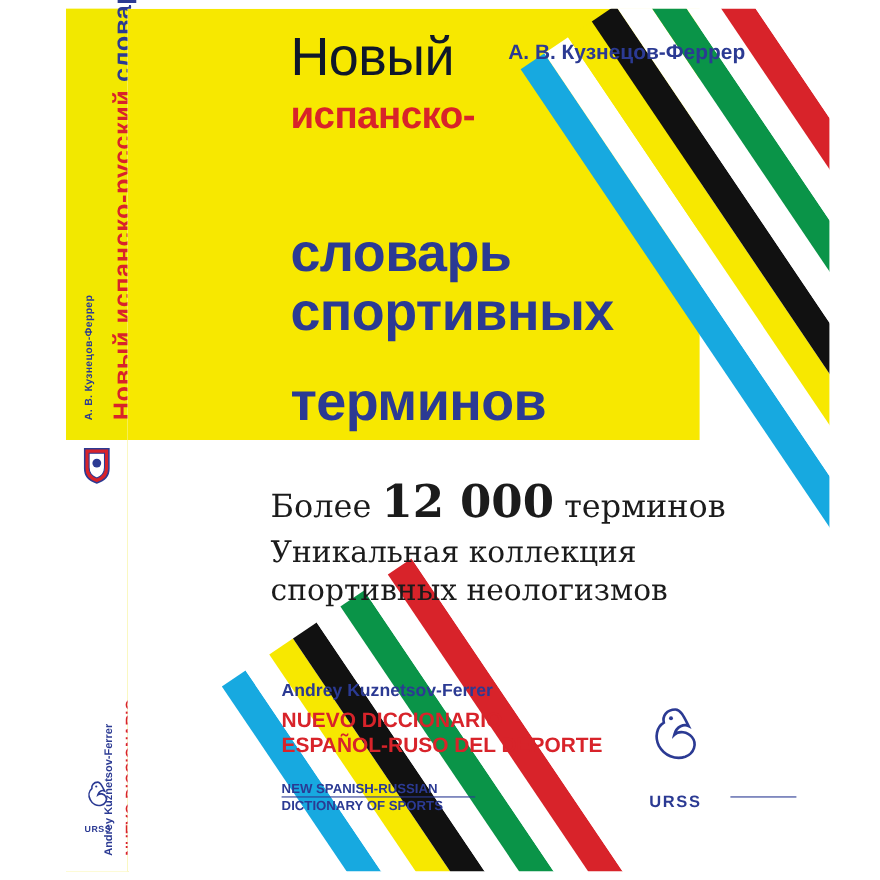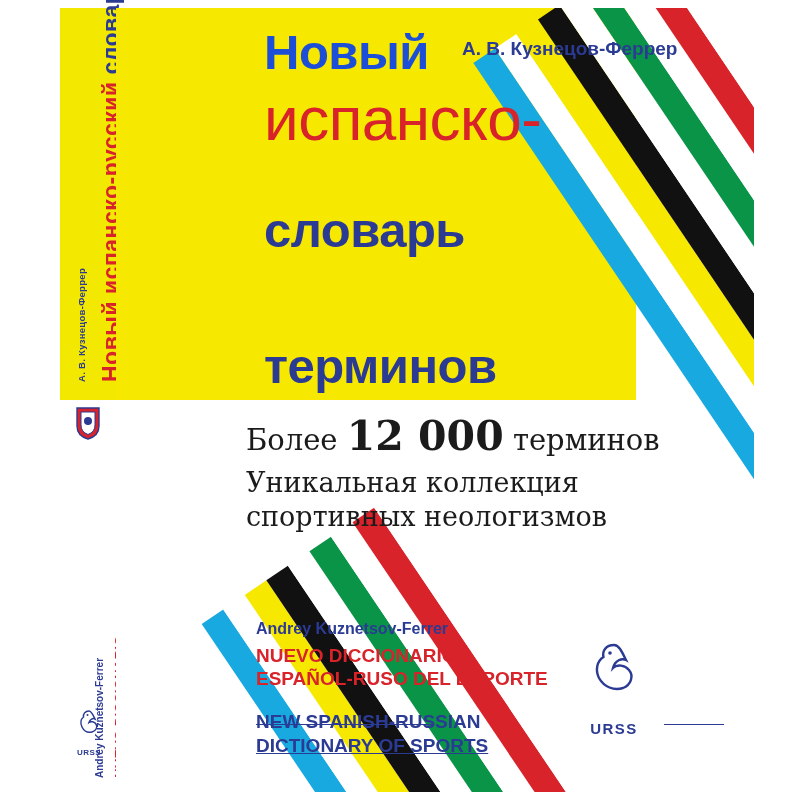--- a/index.html
+++ b/index.html
@@ -183,30 +183,30 @@
     font-size: 19px;
     font-weight: bold;
     color: #2b3a93;
     white-space: nowrap;
   }
   .t1 {
     position: absolute;
     left: 148px;
     top: 16px;
     font-size: 49px;
-    font-weight: bold;
-    color: #1d4ed8;
+    font-weight: normal;
+    color: #0f172a;
     letter-spacing: -0.5px;
   }
   .t2 {
     position: absolute;
     left: 148px;
     top: 78px;
-    font-size: 62px;
-    font-weight: normal;
+    font-size: 35px;
+    font-weight: bold;
     color: #d8232a;
     letter-spacing: -0.5px;
     line-height: 1.08;
   }
   .t3 {
     position: absolute;
     left: 148px;
     top: 196px;
     font-size: 49px;
     font-weight: bold;
@@ -231,21 +231,21 @@
     font-size: 15.5px;
     font-weight: bold;
     color: #d8232a;
     line-height: 1.25;
   }
 
   
   .claims {
     position: absolute;
     left: 130px;
-    top: 404px;
+    top: 424px;
     width: 460px;
     color: #1b1b1b;
   }
   .claim-l1, .claim-l2 {
     font-family: "DejaVu Serif", serif;
     font-size: 29px;
     white-space: nowrap;
     margin-bottom: 6px;
   }
   .claim-l1 .big, .claim-l2 .big {
@@ -279,27 +279,27 @@
     color: #d8232a;
     line-height: 1.22;
   }
   .es-sub {
     font-size: 12.5px;
     font-weight: bold;
     color: #d8232a;
     margin-top: 6px;
   }
   .en-title {
-    font-size: 19px;
+    font-size: 12px;
     font-weight: bold;
     color: #2b3a93;
     line-height: 1.25;
     margin-top: 20px;
   }
-  .en-title .l2 { display: block; text-decoration: underline; }
+  .en-title .l2 { display: block; }
 
   
   .urss-front {
     position: absolute;
     left: 450px;
     top: 632px;
     width: 96px;
     text-align: center;
   }
   .urss-front .word {
@@ -397,20 +397,21 @@
       <div class="author-top">А. В. Кузнецов-Феррер</div>
 
       <div class="t1">Новый</div>
 
       <div class="t2">
         <span>испанско-</span><br>
       </div>
 
       <div class="t3">
         <span>словарь</span>
+        <span class="l2">спортивных</span>
       </div>
 
       <div class="t4">терминов</div>
 
 
       <div class="claims">
         <div class="claim-l1">
           <span>Более</span>
           <span class="big">12 000</span>
           <span>терминов</span>

